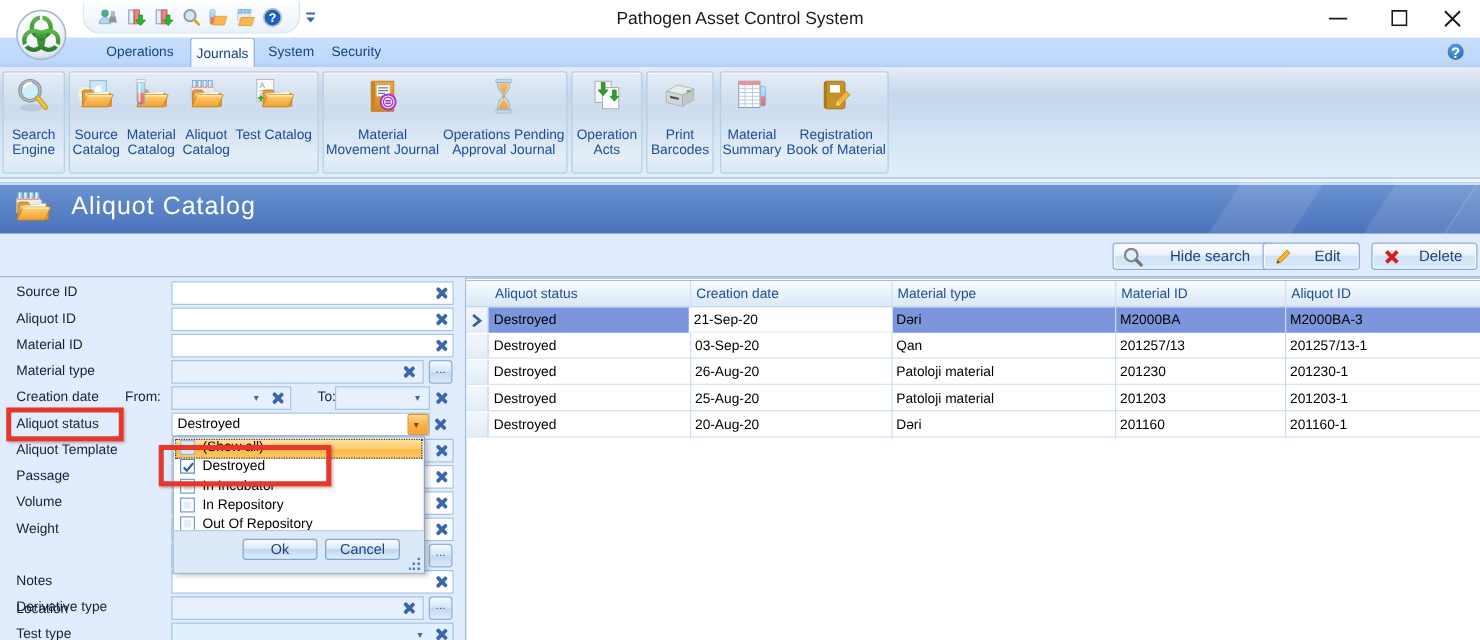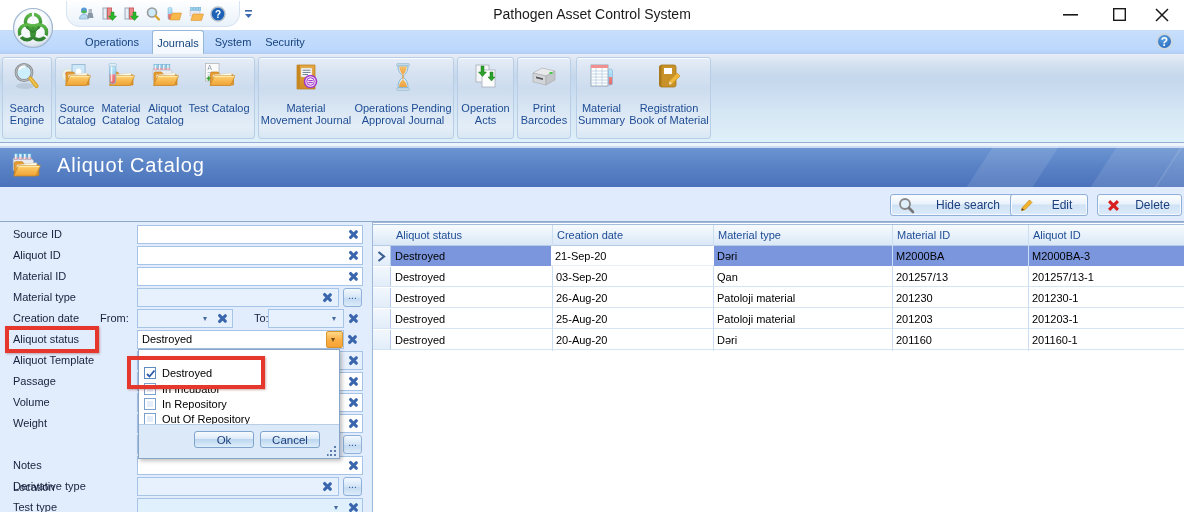--- a/index.html
+++ b/index.html
@@ -532,20 +532,24 @@
     <div class="gcell" style="left:519px;top:107px;width:136px;">201160</div>
     <div class="gcell" style="left:655px;top:107px;width:157px;">201160-1</div>
 
     <div class="gvline" style="left:179px;top:2px;height:126px;"></div>
     <div class="gvline" style="left:340px;top:2px;height:126px;"></div>
     <div class="gvline" style="left:519px;top:2px;height:126px;"></div>
     <div class="gvline" style="left:655px;top:2px;height:126px;"></div>
   </div>
 
   <div id="popup" class="abs">
+    <div class="prow" style="top:1px;height:16px;background:linear-gradient(180deg,#fde3a7 0%,#fdca67 50%,#fbb848 55%,#fcc966 100%);outline:1px dotted #444;outline-offset:-1px;">
+      <span class="cb" style="background:#dce9f5;border-color:#9ab8d8;"></span>
+        <span class="ptx">(Show all)</span>
+    </div>
     <div class="prow" style="top:16.3px;">
       <span class="cb" style="border-color:#5c8cc0;"><svg width="12" height="12" viewBox="0 0 12 12">
             <path d="M2,6 L4.5,8.5 L9.5,2.5" stroke="#2a5caa" stroke-width="1.8" fill="none"></path>
           </svg></span>
         <span class="ptx">Destroyed</span>
     </div>
     <div class="prow" style="top:31.6px;">
       <span class="cb">
           <span style="position:absolute;left:2px;top:2px;width:6px;height:6px;background:#e4eefa;"></span>
         </span>

